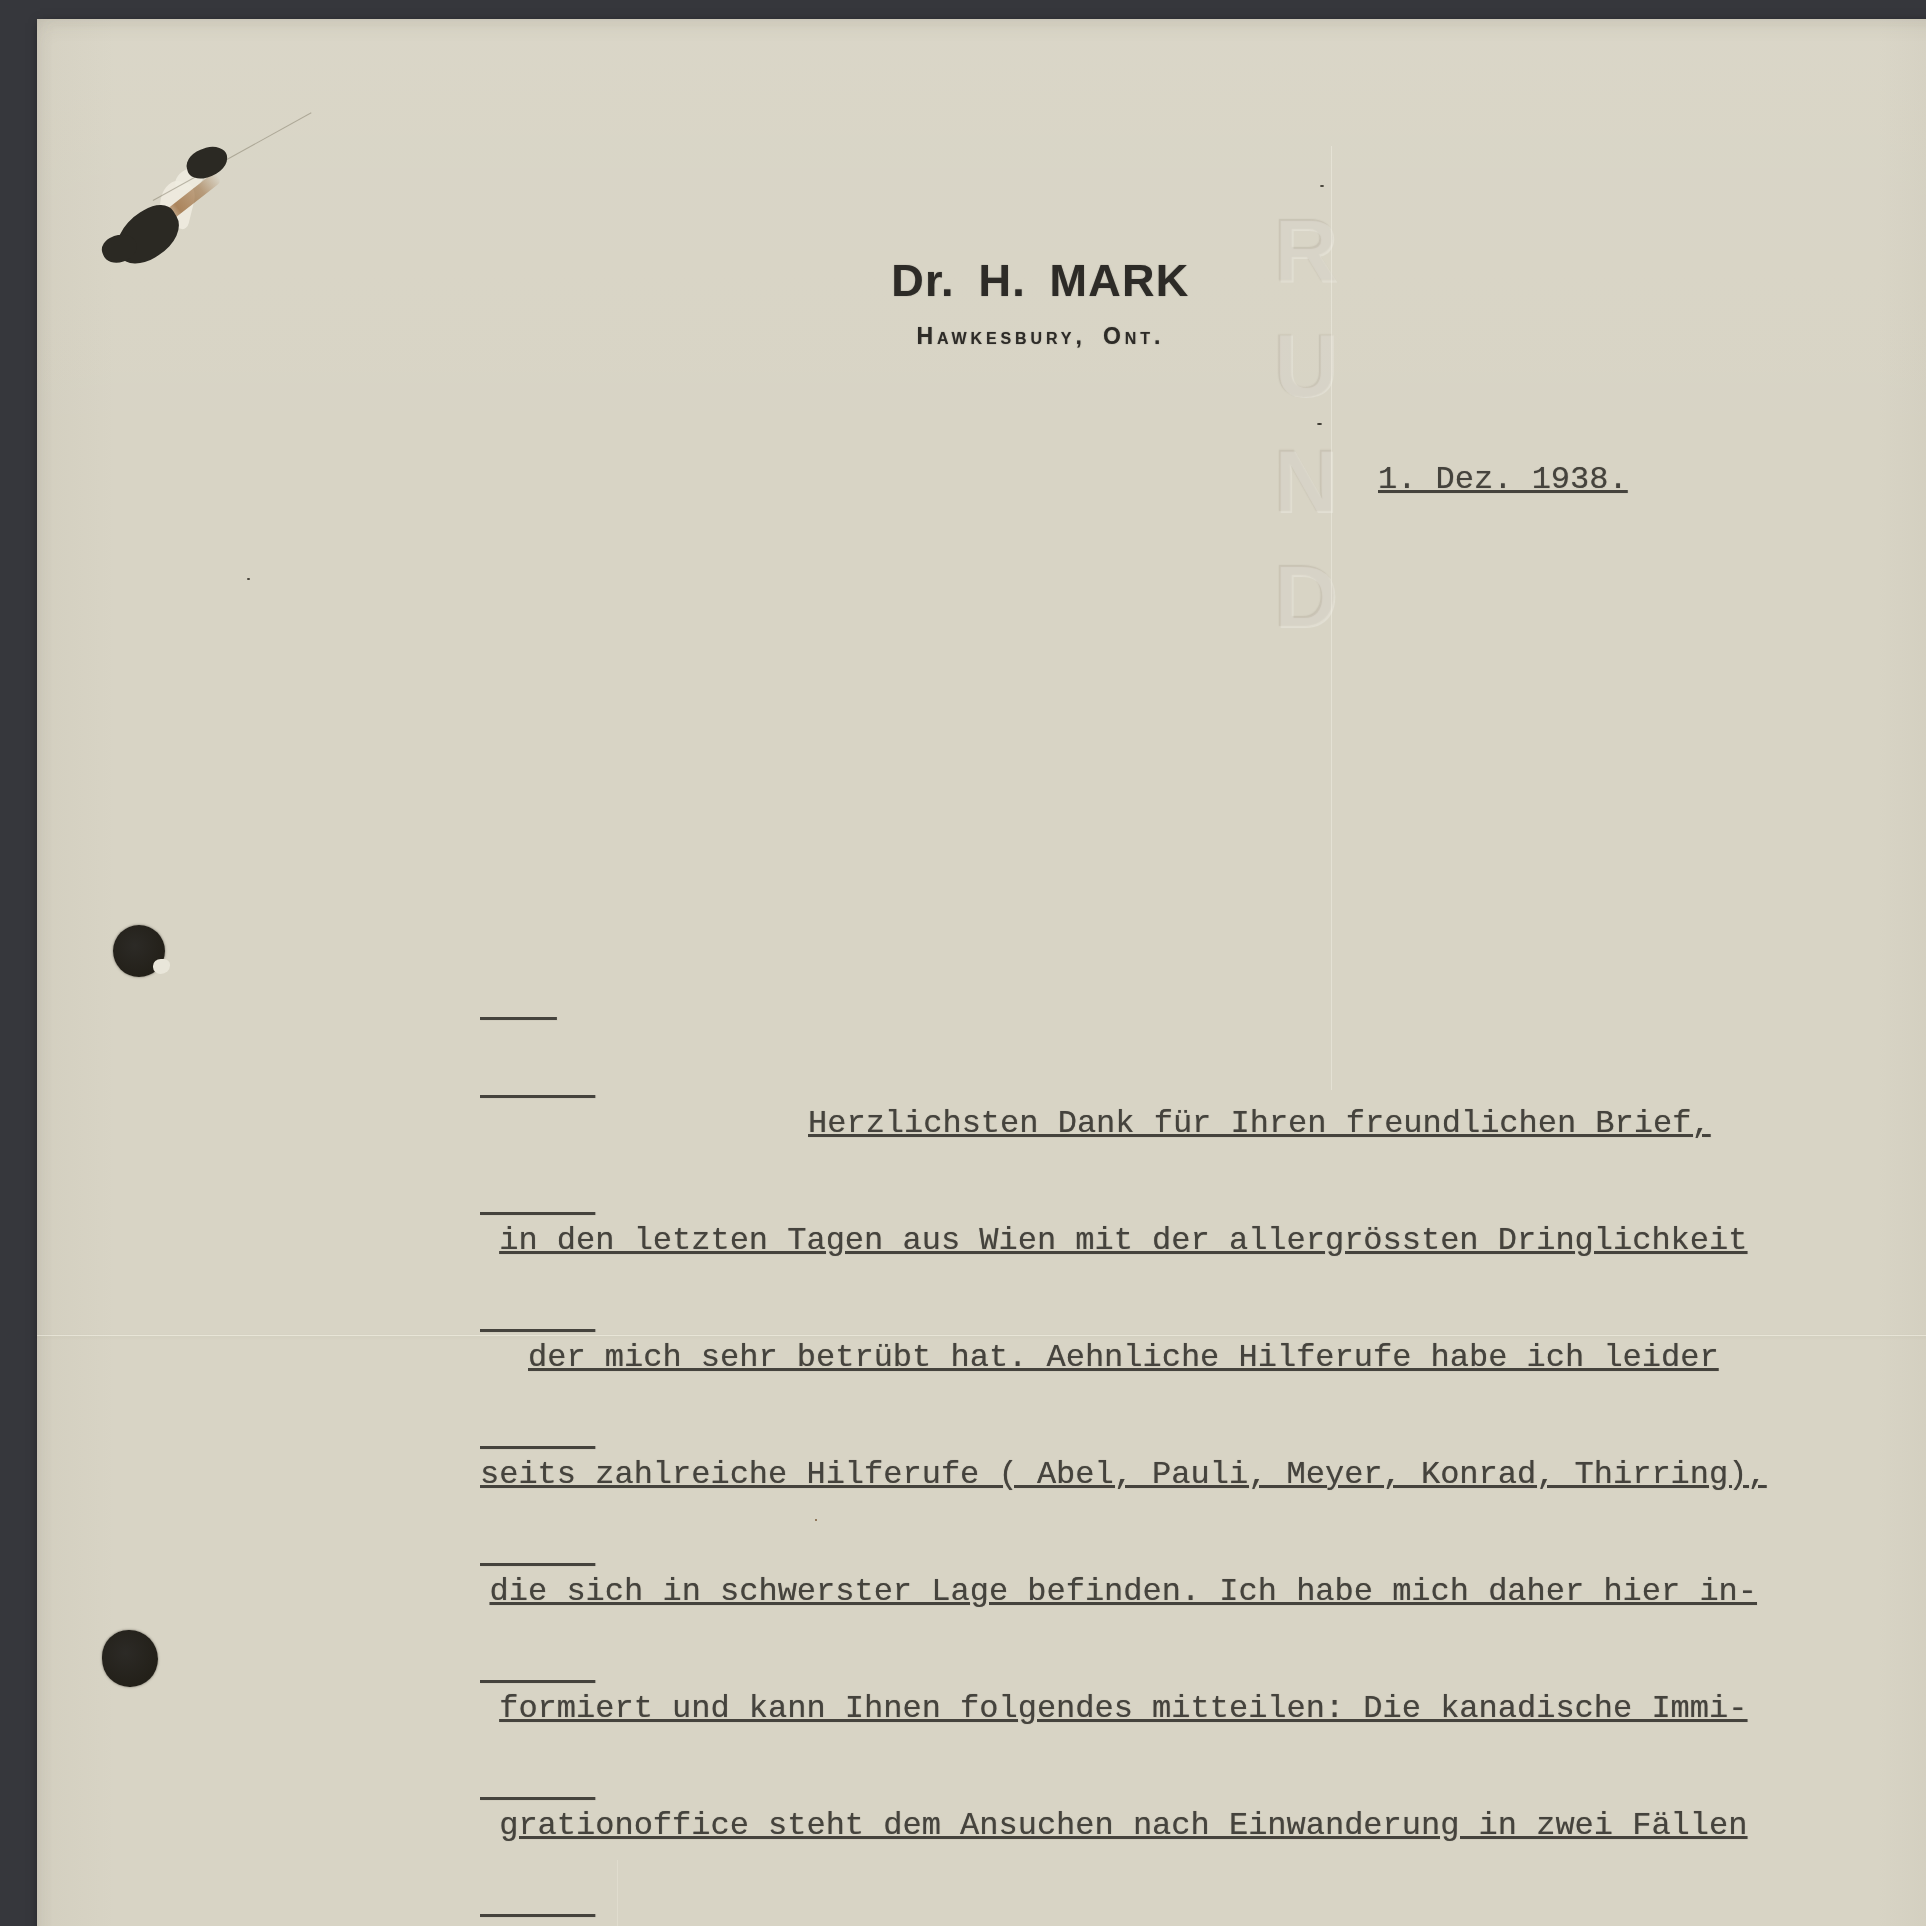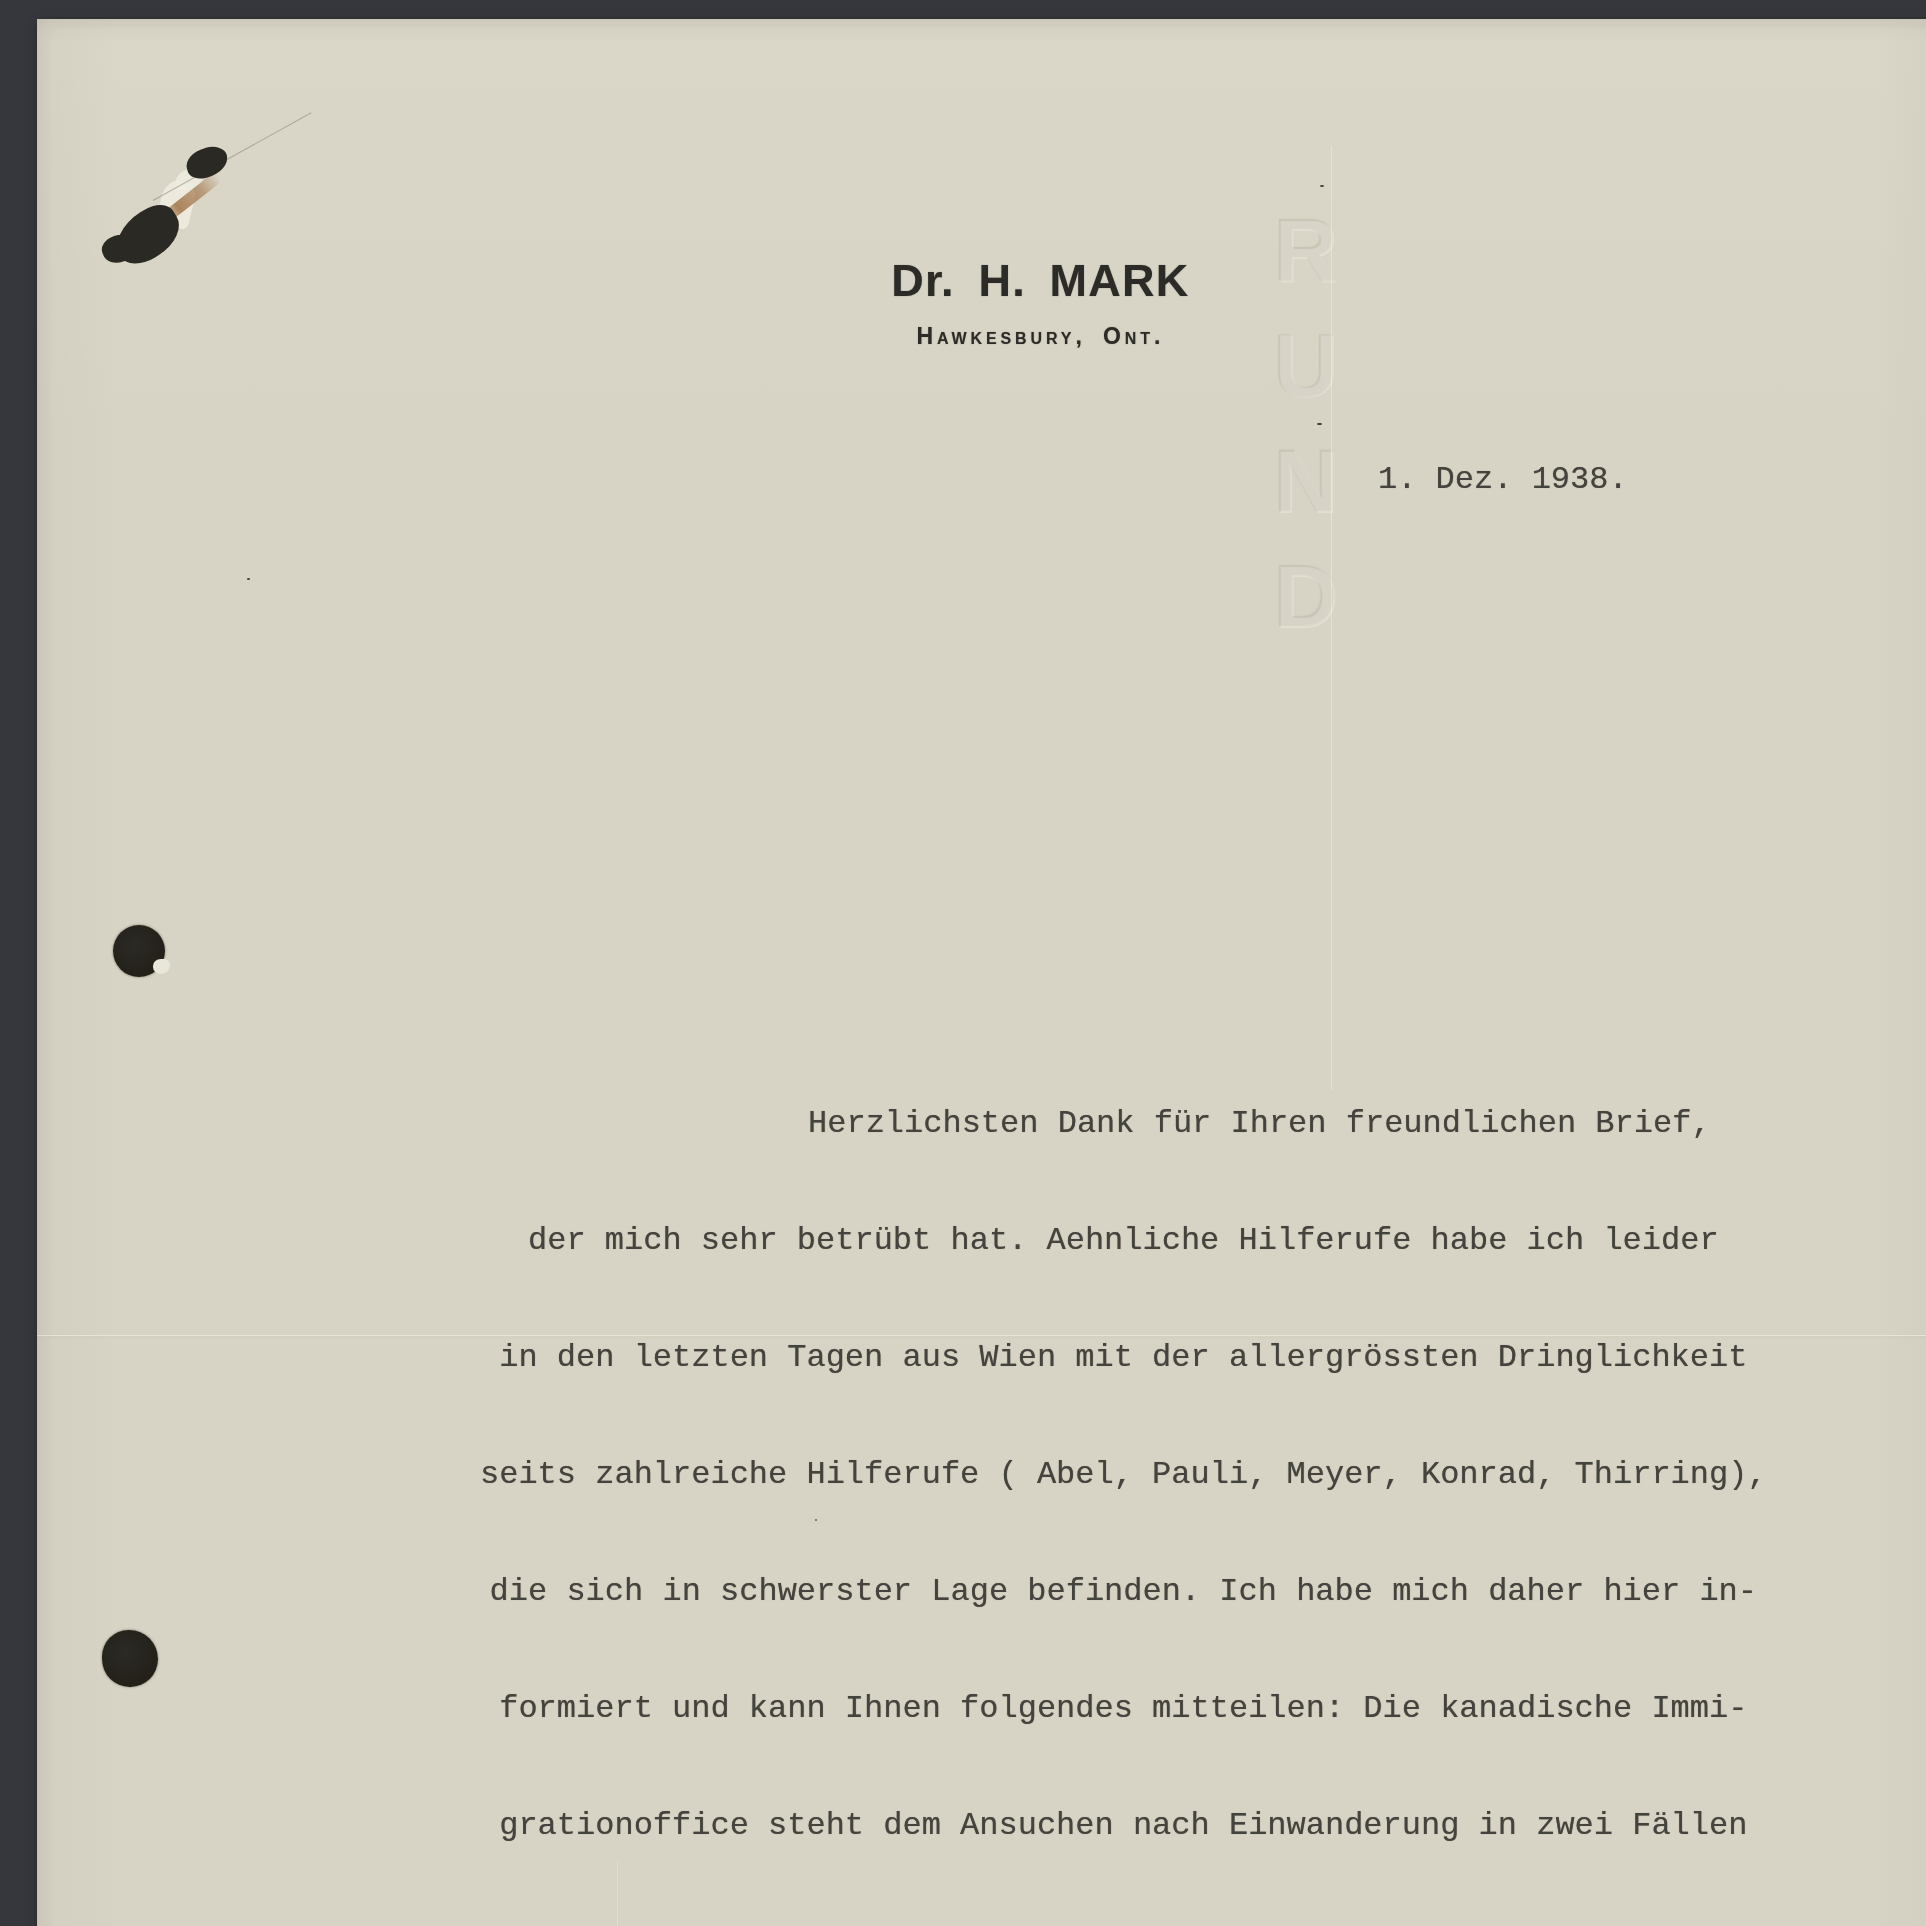--- a/index.html
+++ b/index.html
@@ -24,20 +24,21 @@
       inset 5.4px 0 15.4px rgba(255,255,248,0.10);
   }
   
   .typed{
     color:#45433d;
     font-size:32px;
     line-height:39px;
     letter-spacing:0px;
     white-space:pre;
     text-shadow:0 0 0.8px rgba(70,68,60,0.55), 0.4px 0.4px 0 rgba(70,68,60,0.12);
+    text-decoration:underline;
   }
   .bodytext{position:absolute;left:443px;top:929px;}
   .para{margin:0 0 39px 0;}
   .para:last-child{margin-bottom:0;}
   .line{height:39px;text-align:center;}
   .ind{padding-left:272px;}
   .salutation{position:absolute;left:442px;top:695px;}
   .dateline{position:absolute;left:1341px;top:441px;}
   
   .lh{
@@ -130,22 +131,22 @@
 
   <div class="lh lh-name">Dr. H. MARK</div>
   <div class="lh lh-loc">Hawkesbury, Ont.</div>
 
   <div class="typed dateline">1. Dez. 1938.</div>
 
 
   <div class="typed bodytext">
     <div class="para">
       <div class="line ind">Herzlichsten Dank für Ihren freundlichen Brief,</div>
+      <div class="line">in den letzten Tagen aus Wien mit der allergrössten Dringlichkeit</div>
       <div class="line">der mich sehr betrübt hat. Aehnliche Hilferufe habe ich leider</div>
-      <div class="line">in den letzten Tagen aus Wien mit der allergrössten Dringlichkeit</div>
       <div class="line">seits zahlreiche Hilferufe ( Abel, Pauli, Meyer, Konrad, Thirring),</div>
       <div class="line">die sich in schwerster Lage befinden. Ich habe mich daher hier in-</div>
       <div class="line">formiert und kann Ihnen folgendes mitteilen: Die kanadische Immi-</div>
       <div class="line">grationoffice steht dem Ansuchen nach Einwanderung in zwei Fällen</div>
       
     </div>
     
     
     
     

